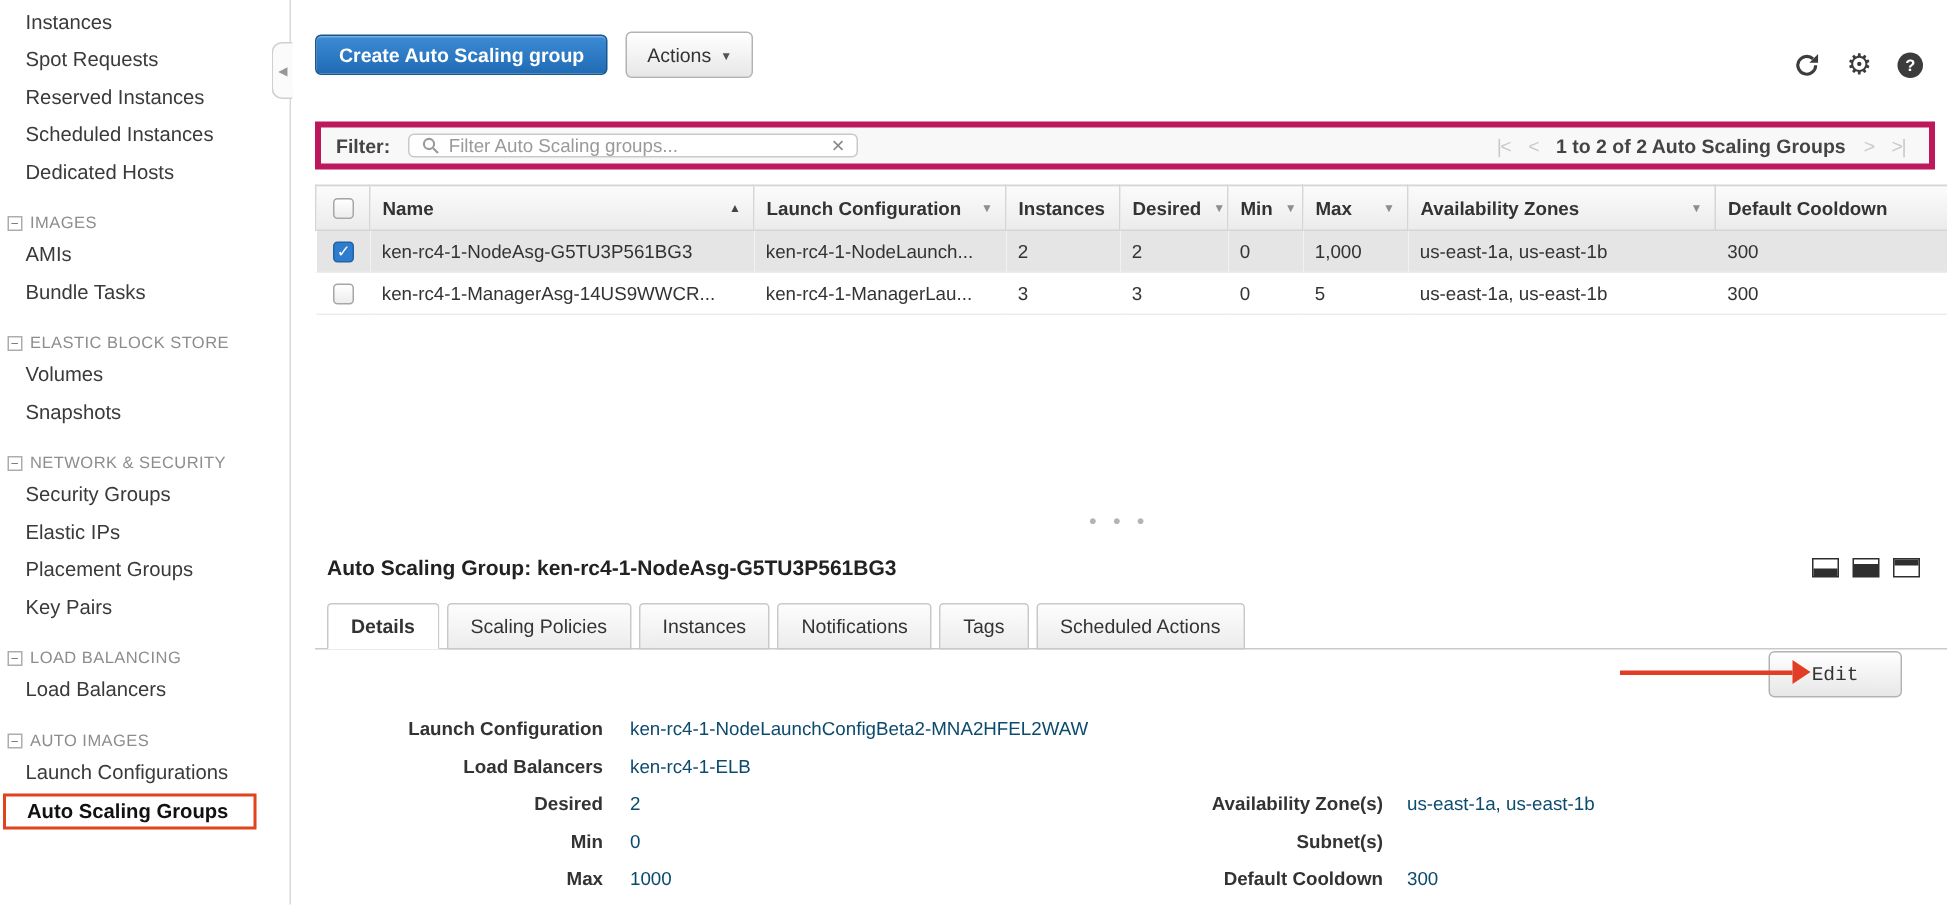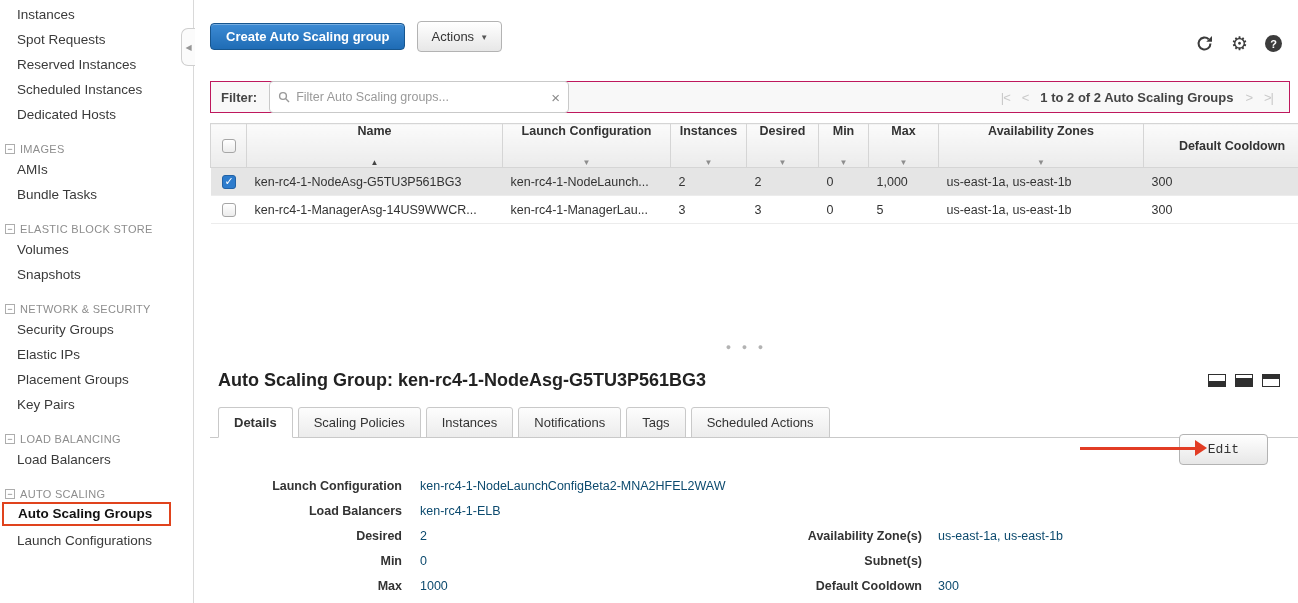--- a/index.html
+++ b/index.html
@@ -36,60 +36,60 @@
   .actions-btn { margin-left: 12px; }
   .caret { font-size: 8px; color: #555; margin-left: 6px; vertical-align: 1px; }
   .top-icons { margin-left: auto; display: flex; align-items: center; gap: 17px; margin-top: 14px; }
   .icon-btn { cursor: pointer; display: inline-flex; align-items: center; }
   .gear-glyph { font-size: 19px; color: #3c3c3c; line-height: 1; }
   .help-circle { width: 17px; height: 17px; border-radius: 50%; background: #3c3c3c; color: #fff;
     font-size: 11px; font-weight: bold; display: inline-flex; align-items: center; justify-content: center; }
 
   
   .filter-bar { margin: 28px 8px 0 15px; height: 32px; background: #f8f8f8;
-    border: 1px solid #be185d; display: flex; align-items: center; padding: 0 10px; }
+    border: 4px solid #be185d; display: flex; align-items: center; padding: 0 10px; }
   .filter-label { font-weight: bold; font-size: 13px; color: #444; margin-right: 12px; }
-  .search-box { width: 300px; height: 32px; background: #fff; border: 1px solid #c9c9c9;
+  .search-box { width: 300px; height: 16px; background: #fff; border: 1px solid #c9c9c9;
     border-radius: 4px; display: flex; align-items: center; padding: 0 8px; gap: 6px; }
   .search-input { flex: 1; border: none; outline: none; background: transparent;
     font-size: 12.5px; color: #333; font-family: "Liberation Sans", sans-serif; }
   .search-input::placeholder { color: #9a9a9a; }
   .clear-x { color: #8a8a8a; font-size: 15px; line-height: 1; cursor: pointer; }
   .pagination { margin-left: auto; display: flex; align-items: center; gap: 12px;
     font-size: 13px; padding-right: 6px; }
   .page-arrow { color: #c9c9c9; font-size: 13px; letter-spacing: -1px; cursor: pointer; }
   .page-text { font-weight: bold; color: #444; }
 
   
   .table-wrap { margin: 10px 0 0 15px; width: 1110px; }
   table { border-collapse: collapse; table-layout: fixed; width: 1110px; font-size: 12.5px; }
   th { height: 30px; background: linear-gradient(#fbfbfb, #ebebeb);
     border: 1px solid #d5d5d5; border-left: none; font-weight: bold; text-align: left;
     padding: 0 8px; color: #333; cursor: pointer; white-space: nowrap; overflow: hidden; }
   th:first-child { border-left: 1px solid #d5d5d5; }
-  .th-inner { display: flex; align-items: center; justify-content: flex-start; gap: 20px; flex-direction: column; }
+  .th-inner { display: flex; align-items: center; justify-content: space-between; gap: 8px; }
   .col-caret { font-size: 8px; color: #8d8d8d; flex: none; }
   .sort-asc { font-size: 8px; color: #444; flex: none; }
   td { height: 28px; padding: 0 8px; border-bottom: 1px solid #ececec;
     white-space: nowrap; overflow: hidden; }
   tr.data-row { cursor: pointer; }
   tr.selected td { background: #e5e5e5; }
   .checkbox { width: 14px; height: 14px; border: 1px solid #a6a6a6; border-radius: 3px;
     background: linear-gradient(#fff, #ececec); margin: 0 auto; cursor: pointer; position: relative; }
   .checkbox.checked { background: #2d7ccd; border-color: #2262a5; }
   .checkbox.checked::after { content: "✓"; position: absolute; left: 2px; top: -1px;
     color: #fff; font-size: 11px; }
 
   .splitter-dots { position: absolute; top: 342px; left: 0; right: 0; text-align: center;
     color: #b3b3b3; font-size: 9px; letter-spacing: 4px; cursor: row-resize; }
 
   
   .detail-panel { position: absolute; left: 15px; right: 0; top: 362px; height: 241px; }
   .detail-header { display: flex; align-items: center; padding: 8px 18px 0 8px; }
-  .detail-title { font-size: 18px; font-weight: bold; color: #222; }
+  .detail-title { font-size: 14px; font-weight: bold; color: #222; }
   .layout-icons { margin-left: auto; display: flex; gap: 9px; }
   .layout-icon { width: 18px; height: 13px; border: 1px solid #2f2f2f; position: relative; cursor: pointer; background: #fff; }
   .layout-icon.bottom::after { content: ""; position: absolute; left: 0; right: 0; bottom: 0; height: 5px; background: #2f2f2f; }
   .layout-icon.split::after { content: ""; position: absolute; left: 0; right: 0; bottom: 0; height: 8px; background: #2f2f2f; }
   .layout-icon.top::after { content: ""; position: absolute; left: 0; right: 0; top: 0; height: 4px; background: #2f2f2f; }
 
   .tabs { display: flex; gap: 5px; padding-left: 8px; margin-top: 16px;
     border-bottom: 1px solid #c9c9c9; }
   .tab { padding: 7px 15px 7px; font-size: 13px; color: #333; cursor: pointer;
     background: linear-gradient(#fdfdfd, #ececec); border: 1px solid #c9c9c9;
@@ -143,24 +143,24 @@
   <div class="side-link">Key Pairs</div>
 
   <div class="side-section">
     <span class="minus-box">−</span>
     <span>LOAD BALANCING</span>
   </div>
   <div class="side-link">Load Balancers</div>
 
   <div class="side-section">
     <span class="minus-box">−</span>
-    <span>AUTO SCALING</span>
-  </div>
+    <span>AUTO IMAGES</span>
+  </div>
+  <div class="side-link">Launch Configurations</div>
   <div class="side-link selected">Auto Scaling Groups</div>
-  <div class="side-link">Launch Configurations</div>
 </nav>
 
 <div class="collapse-tab">
   <span>◀</span>
 </div>
 
 <div class="main">
 
   <div class="toolbar">
     <button class="btn btn-primary">Create Auto Scaling group</button>

